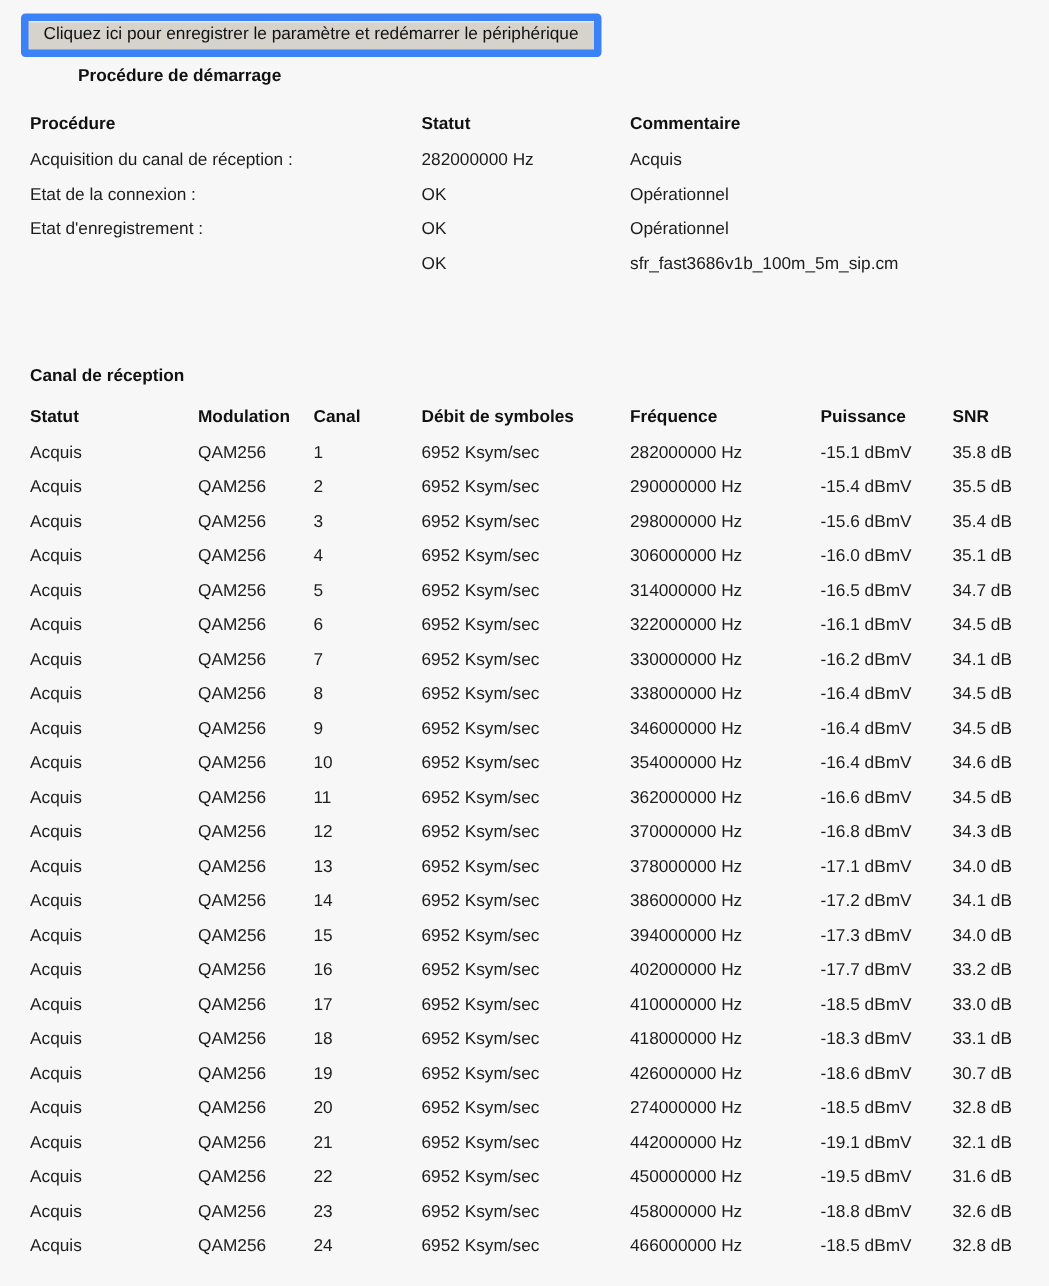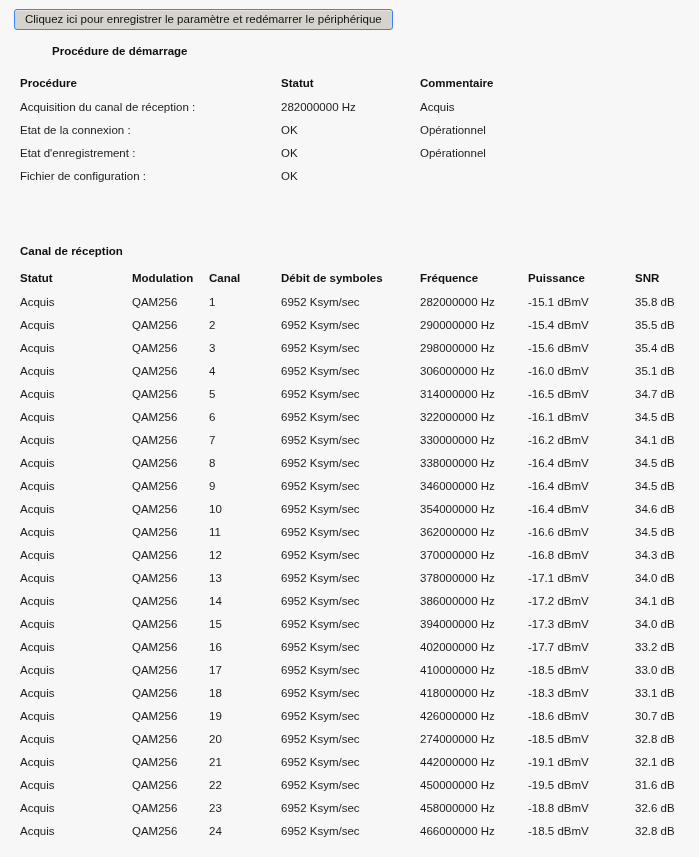--- a/index.html
+++ b/index.html
@@ -26,21 +26,21 @@
 
   
   .save-bar {
     position: absolute;
     left: 14px;
     top: 9px;
   }
   .save-btn {
     display: inline-block;
     background: #d6d3cc;
-    border: 1px solid #3b82f6;
+    border: 5px solid #3b82f6;
     border-radius: 3px;
     padding: 2px 10px 3px 10px;
     font-family: "Liberation Sans", sans-serif;
     font-size: 11.5px;
     color: #111111;
     line-height: 14px;
     white-space: nowrap;
     cursor: pointer;
     box-shadow: inset 0 1px 0 #e9e7e2;
   }
@@ -91,21 +91,21 @@
   .bc0 { left: 20px; }
   .bc1 { left: 281px; }
   .bc2 { left: 420px; }
 
   
   .dc0 { left: 20px; }
   .dc1 { left: 132px; }
   .dc2 { left: 209px; }
   .dc3 { left: 281px; }
   .dc4 { left: 420px; }
-  .dc5 { left: 528px; }
+  .dc5 { left: 547px; }
   .dc6 { left: 635px; }
 </style>
 </head>
 <body style="background: rgb(247, 247, 247);">
 
 <div class="page">
 
   <div class="save-bar">
     <button class="save-btn">Cliquez ici pour enregistrer le paramètre et redémarrer le périphérique</button>
   </div>
@@ -127,22 +127,22 @@
         <div class="cell bc0">Etat de la connexion :</div>
         <div class="cell bc1">OK</div>
         <div class="cell bc2">Opérationnel</div>
       </div>
       <div class="row">
         <div class="cell bc0">Etat d'enregistrement :</div>
         <div class="cell bc1">OK</div>
         <div class="cell bc2">Opérationnel</div>
       </div>
       <div class="row">
-        <div class="cell bc0">Fichier de configuration :</div>
         <div class="cell bc1">OK</div>
+        <div class="cell bc2">sfr_fast3686v1b_100m_5m_sip.cm</div>
       </div>
     </div>
 
   <div class="section-title" id="ds-title">Canal de réception</div>
 
   <div class="tbl" id="ds-table">
       <div class="row hrow">
         <div class="cell dc0">Statut</div>
         <div class="cell dc1">Modulation</div>
         <div class="cell dc2">Canal</div>

